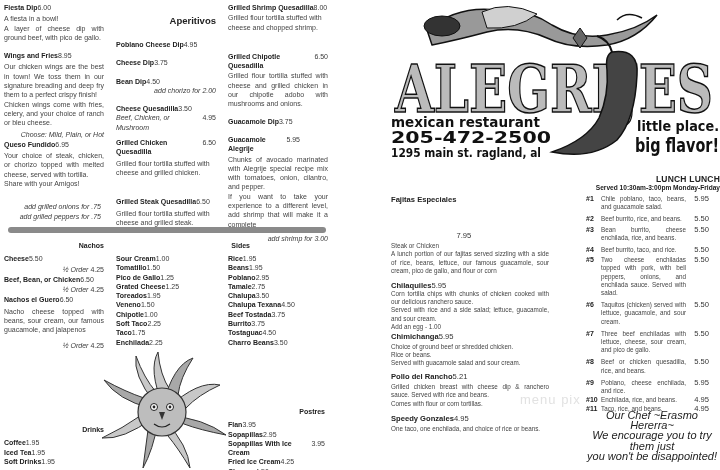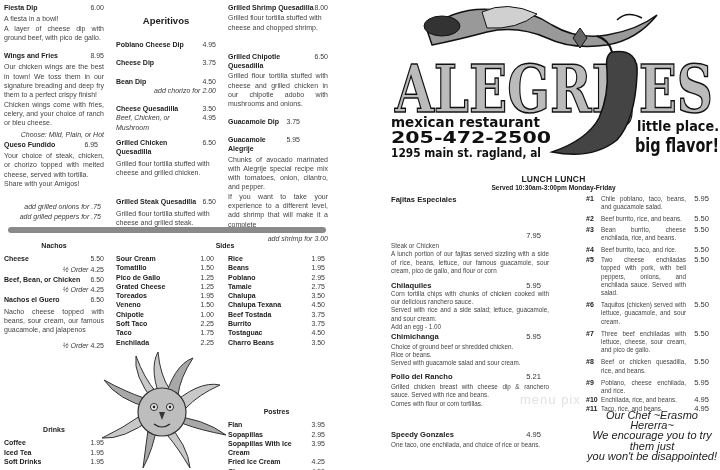--- a/index.html
+++ b/index.html
@@ -1,25 +1,25 @@
 <!DOCTYPE html>
 <html><head>
 <meta charset="utf-8">
 <style>
   * { box-sizing: border-box; margin: 0; padding: 0; }
   body { width: 720px; height: 470px; background: #ffffff; overflow: hidden;
          font-family: "Liberation Sans", sans-serif; color: #3a3a3a; position: relative; }
   .abs { position: absolute; }
   .b { font-weight: bold; color: #222; }
   .t7 { font-size: 7px; line-height: 9.3px; }
-  .row { display: flex; justify-content: space-between; }
+  .row { display: flex; justify-content: flex-start; }
   .desc { text-align: justify; color: #444; }
   .it { font-style: italic; }
   .right { text-align: right; }
-  .center { text-align: center; }
+  .center { text-align: right; }
   .bar { position: absolute; height: 6px; background: #8a8a8a; border-radius: 3px; }
   .gap2 { height: 9px; }
   .gap3 { height: 14px; }
 
   
   .lunch-title { font-size: 8.5px; font-weight: bold; color: #222; letter-spacing: 0.2px; }
   .lunch-sub { font-size: 6.6px; font-weight: bold; color: #222; }
   .lh { font-size: 7.6px; font-weight: bold; color: #222; }
   .lp { font-size: 7.6px; color: #333; }
   .ld { font-size: 6.3px; line-height: 8.4px; color: #444; text-align: justify; }
@@ -347,21 +347,21 @@
     <div class="ld">Served with guacamole salad and sour cream.</div>
   </div>
   <div style="margin-top:4px;">
     <div class="row">
         <span class="lh">Pollo del Rancho</span>
         <span class="lp" style="padding-right:8px;">5.21</span>
       </div>
     <div class="ld" style="margin-top:2px;">Grilled chicken breast with cheese dip &amp; ranchero sauce. Served with rice and beans.</div>
     <div class="ld">Comes with flour or corn tortillas.</div>
   </div>
-  <div style="margin-top:22px;">
+  <div style="margin-top:6px;">
     <div class="row">
         <span class="lh">Speedy Gonzales</span>
         <span class="lp" style="padding-right:8px;">4.95</span>
       </div>
     <div class="ld" style="margin-top:2px;">One taco, one enchilada, and choice of rice or beans.</div>
   </div>
 </div>
 
 <div class="abs" style="left:586px; top:195px; width:123px;">
   <div class="combo">

